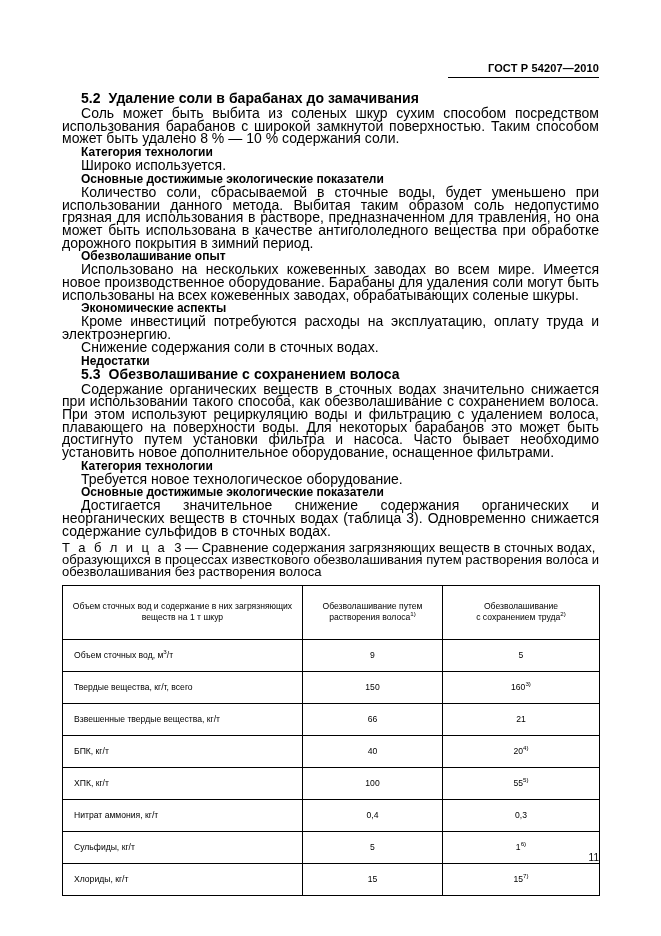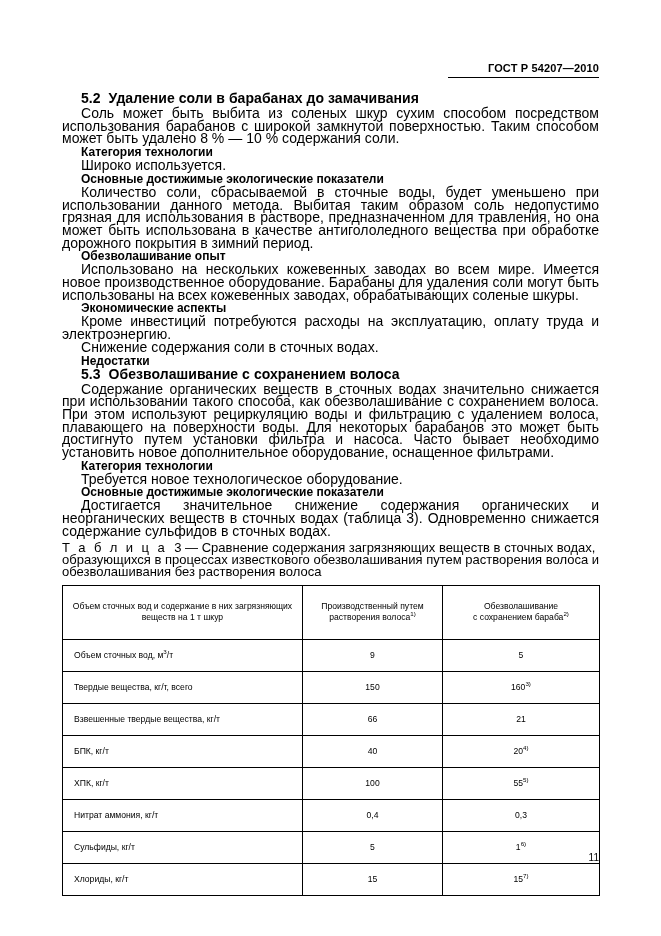--- a/index.html
+++ b/index.html
@@ -188,26 +188,26 @@
         <col class="col-2">
         <col class="col-3">
       </colgroup>
       <thead>
         <tr>
           <th>
             <span>Объем сточных вод и содержание в них загрязняющих</span><br>
             <span>веществ на 1 т шкур</span>
           </th>
           <th>
-            <span>Производственный путем</span><br>
+            <span>Обезволашивание путем</span><br>
             <span>растворения волоса</span><sup>1)</sup>
           </th>
           <th>
             <span>Обезволашивание</span><br>
-            <span>с сохранением бараба</span><sup>2)</sup>
+            <span>с сохранением труда</span><sup>2)</sup>
           </th>
         </tr>
       </thead>
       <tbody>
 
         <tr>
           <td class="label"><span>Объем сточных вод, м</span><sup>3</sup><span>/т</span></td>
           <td class="value"><span>9</span><sup></sup></td>
           <td class="value"><span>5</span><sup></sup></td>
         </tr>

